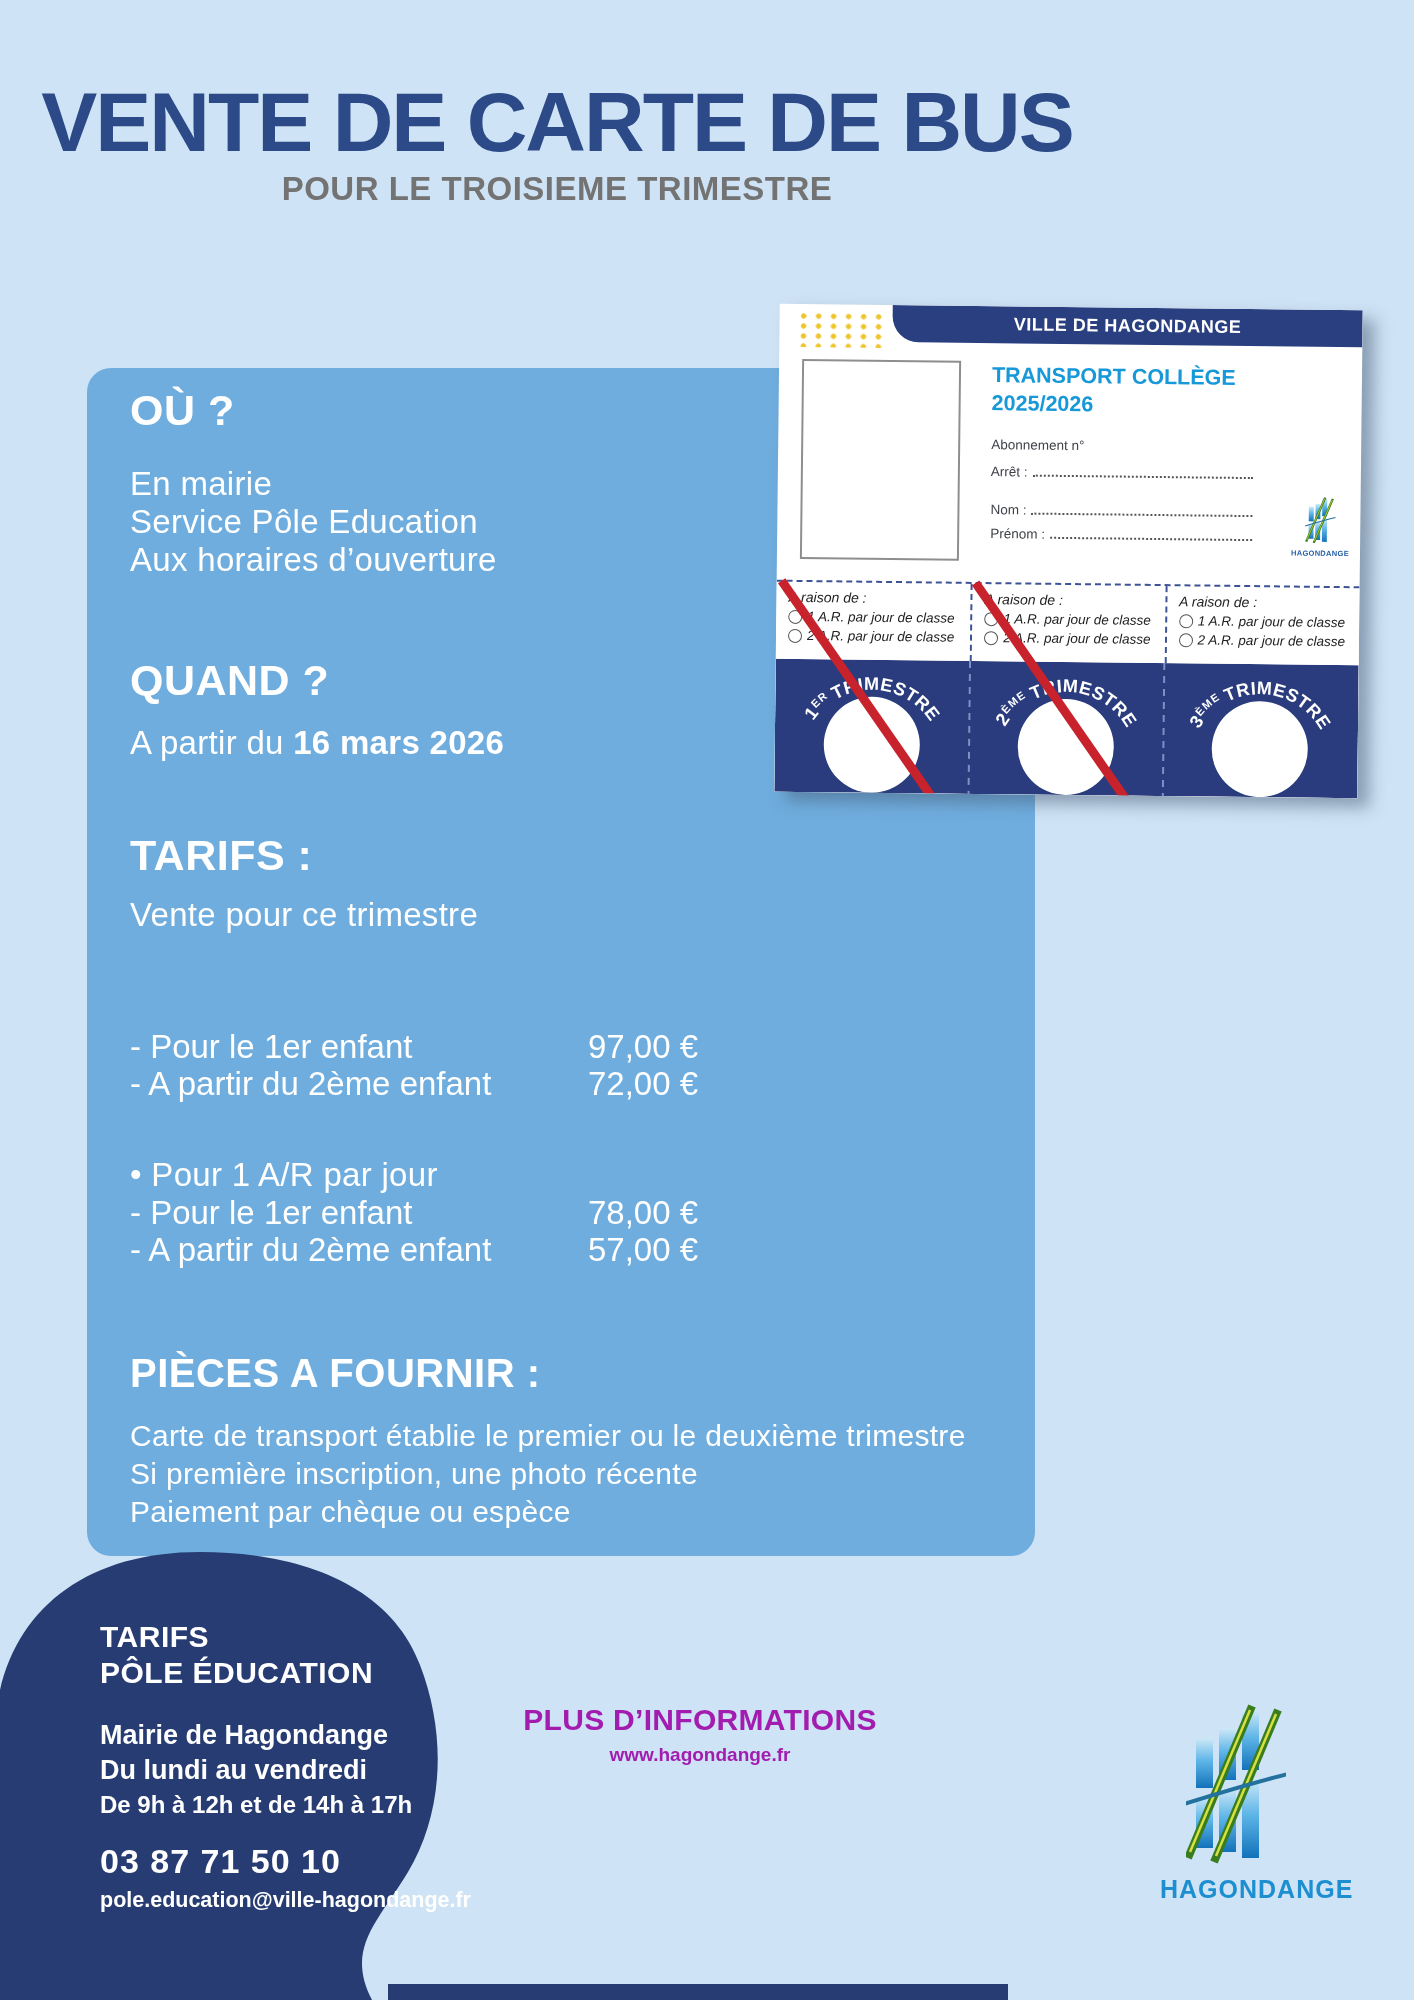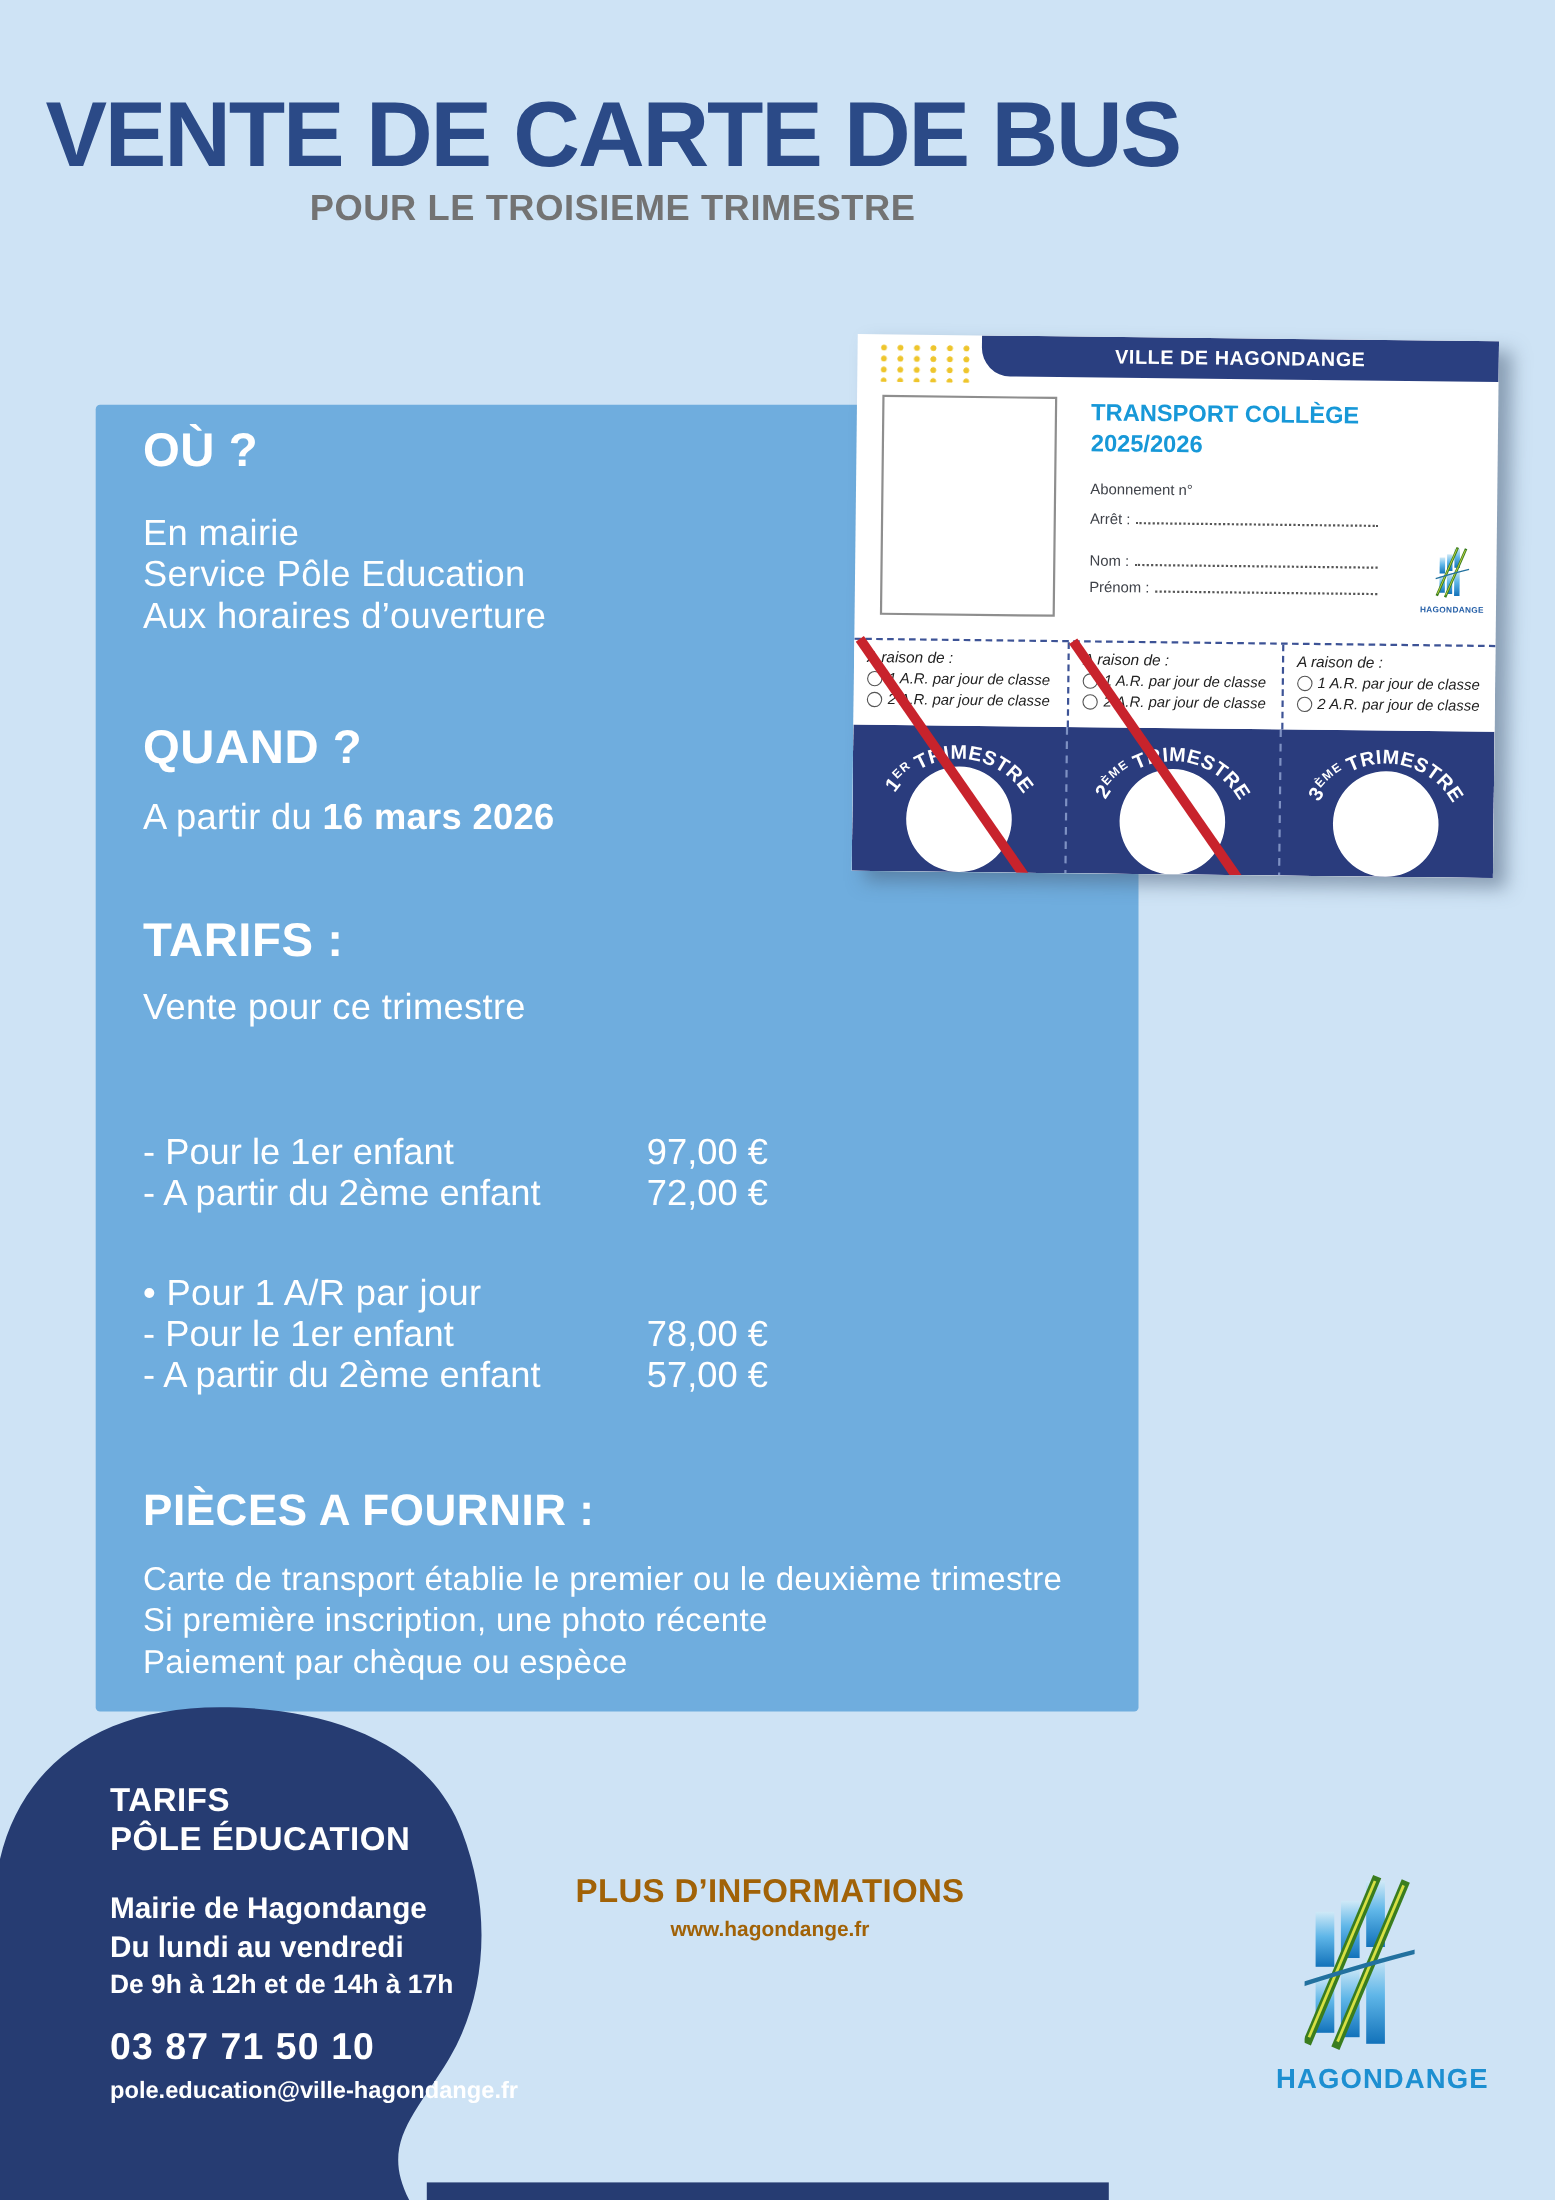--- a/index.html
+++ b/index.html
@@ -13,21 +13,21 @@
     position:absolute; left:0; top:74px; width:1114px; text-align:center;
     font-size:84px; font-weight:800; letter-spacing:-2px; color:#2b4a87; white-space:nowrap;
   }
   .subtitle{
     position:absolute; left:0; top:170px; width:1114px; text-align:center;
     font-size:33px; font-weight:800; letter-spacing:.5px; color:#737373; white-space:nowrap;
   }
   
   .panel{
     position:absolute; left:87px; top:368px; width:948px; height:1188px;
-    background:#6fadde; border-radius:4px; z-index:1; color:#fff;
+    background:#6fadde; border-radius:24px; z-index:1; color:#fff;
   }
   .ph{position:absolute; left:43px; font-size:43px; font-weight:800; letter-spacing:.5px; white-space:nowrap;}
   .pt{position:absolute; left:43px; font-size:33px; font-weight:400; letter-spacing:.3px; white-space:nowrap;}
   .pt.small{font-size:30px;}
   .prow{position:absolute; left:43px; right:20px; font-size:33px; white-space:nowrap;}
   .prow .price{position:absolute; left:458px; top:0;}
   
   .card{
     position:absolute; left:777px; top:307px; width:583px; height:488px;
     background:#ffffff; z-index:3; overflow:hidden;
@@ -74,21 +74,21 @@
   .blob-svg{position:absolute; left:0; top:1540px; width:460px; height:460px; z-index:5;}
   .blob-text{position:absolute; z-index:6; color:#fff; white-space:nowrap;}
   .svc{left:100px; font-size:30px; font-weight:800; letter-spacing:.5px;}
   .svc1{top:1620px;} .svc2{top:1656px;}
   .org{left:100px; top:1720px; font-size:27px; font-weight:700;}
   .days{left:100px; top:1755px; font-size:27px; font-weight:700;}
   .hours{left:100px; top:1791px; font-size:24px; font-weight:700;}
   .phone{left:100px; top:1842px; font-size:34px; font-weight:700; letter-spacing:1px;}
   .email{left:100px; top:1888px; font-size:21.5px; font-weight:700;}
   .bottom-strip{position:absolute; left:388px; top:1984px; width:620px; height:16px; background:#263c72; z-index:4;}
-  .info-block{position:absolute; left:440px; top:1703px; width:520px; text-align:center; color:#a16207; z-index:2;}
+  .info-block{position:absolute; left:440px; top:1703px; width:520px; text-align:center; color:#a21caf; z-index:2;}
   .info-heading{font-size:30px; font-weight:800; letter-spacing:.3px; white-space:nowrap;}
   .info-url{font-size:19px; font-weight:700; margin-top:7px; white-space:nowrap;}
   .logo-big{position:absolute; left:1160px; top:1700px; width:152px; text-align:center; z-index:2;}
   .logo-big-text{font-size:25px; font-weight:700; color:#1d8fd1; letter-spacing:1px; margin-top:6px; white-space:nowrap;}
 </style>
 </head>
 <body>
 
 <div class="poster">
 

